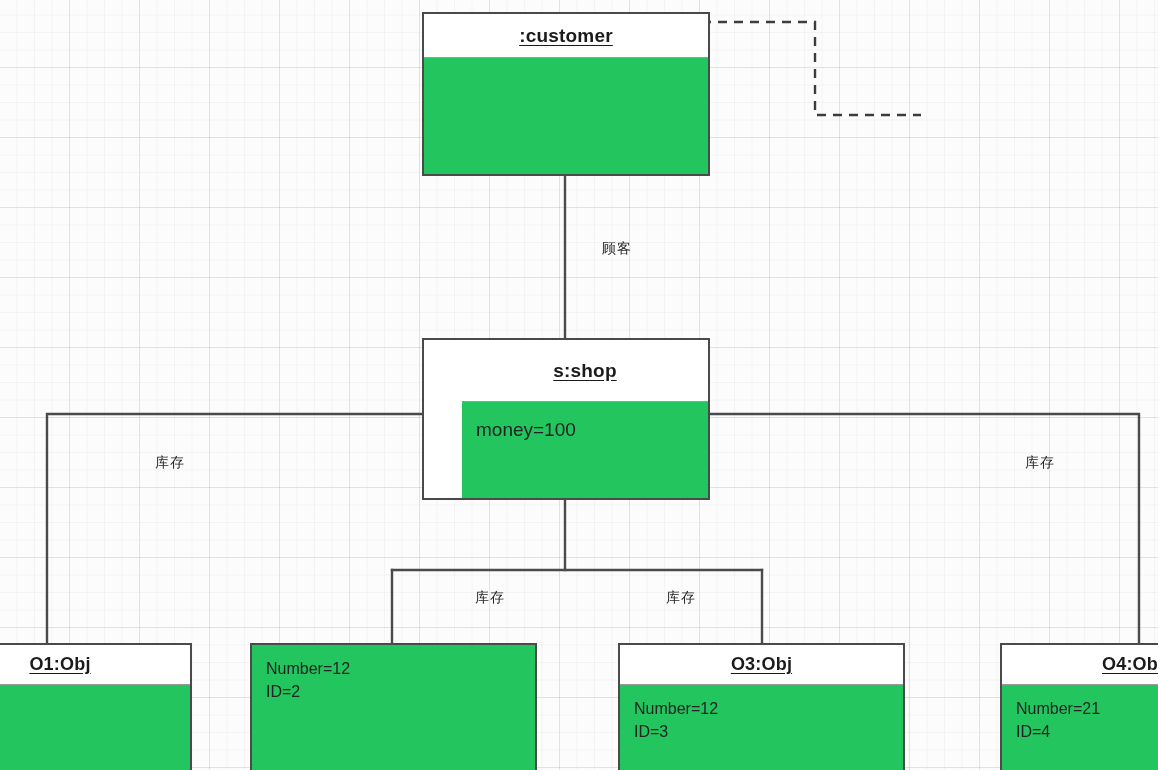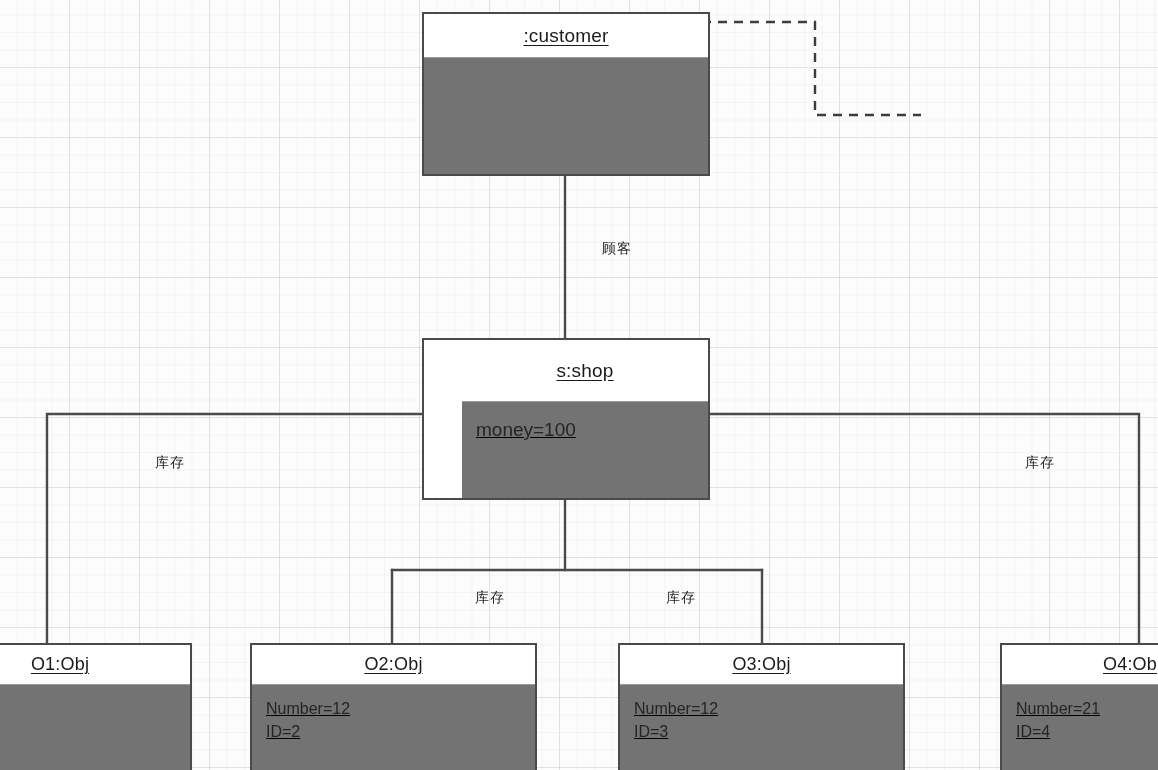--- a/index.html
+++ b/index.html
@@ -55,33 +55,32 @@
   }
   .obj-head {
     box-sizing: border-box;
     display: flex;
     align-items: center;
     justify-content: center;
     border-bottom: 1.5px solid #9a9a9a;
     background: #ffffff;
   }
   .obj-title {
-    font-weight: normal;
+    font-weight: bold;
     color: #1b1b1b;
     text-decoration: underline;
     text-underline-offset: 3px;
     white-space: nowrap;
     letter-spacing: 0.2px;
   }
   .obj-body {
     box-sizing: border-box;
     flex: 1;
-    background: #737373;
+    background: #22c55e;
     padding: 14px 14px 0 14px;
-    text-decoration: underline;
   }
   .attr-line {
     color: #242424;
     line-height: 1.45;
     white-space: nowrap;
   }
 
   
   #box-customer {
     left: 422px;
@@ -221,23 +220,20 @@
   <div class="obj-box leaf-box" id="box-o1">
     <div class="obj-head">
       <span class="obj-title">O1:Obj</span>
     </div>
     <div class="obj-body">
       <div class="attr-line">=1</div>
     </div>
   </div>
 
   <div class="obj-box leaf-box" id="box-o2">
-    <div class="obj-head">
-      <span class="obj-title">O2:Obj</span>
-    </div>
     <div class="obj-body">
       <div class="attr-line">Number=12</div>
       <div class="attr-line">ID=2</div>
     </div>
   </div>
 
   <div class="obj-box leaf-box" id="box-o3">
     <div class="obj-head">
       <span class="obj-title">O3:Obj</span>
     </div>

